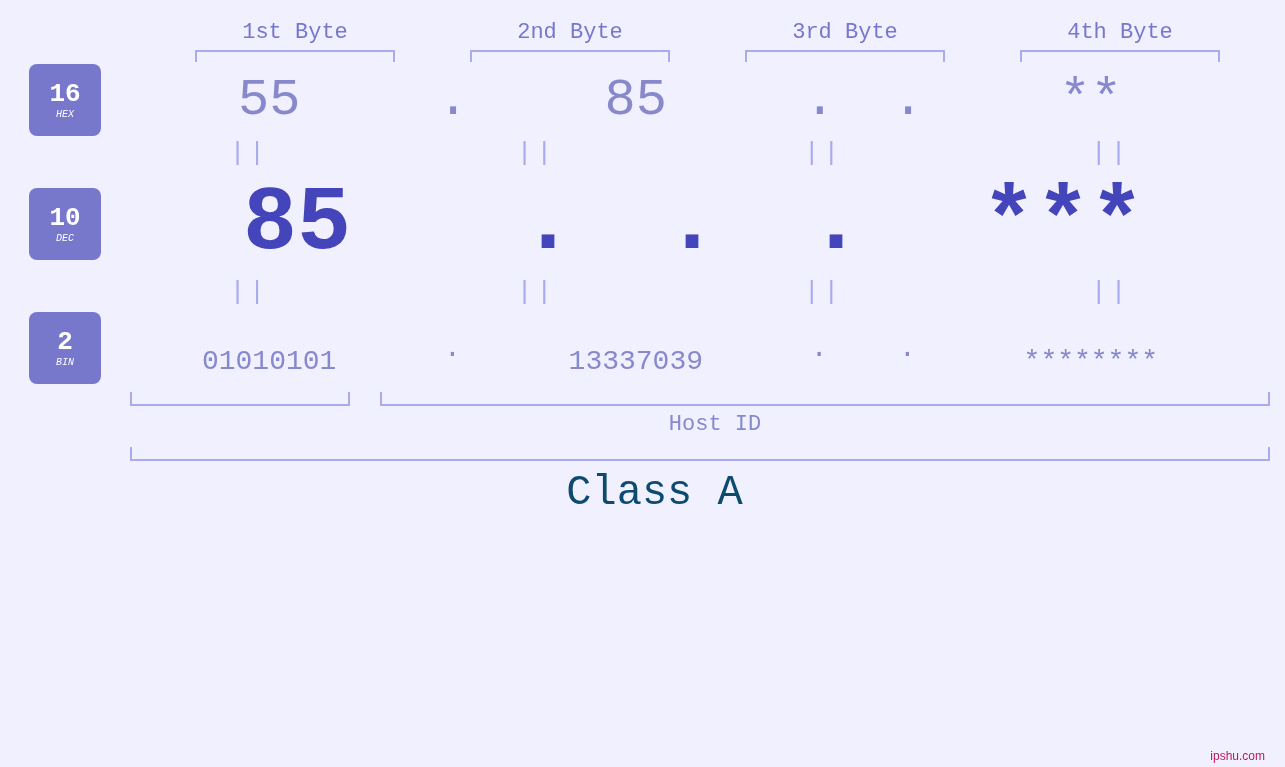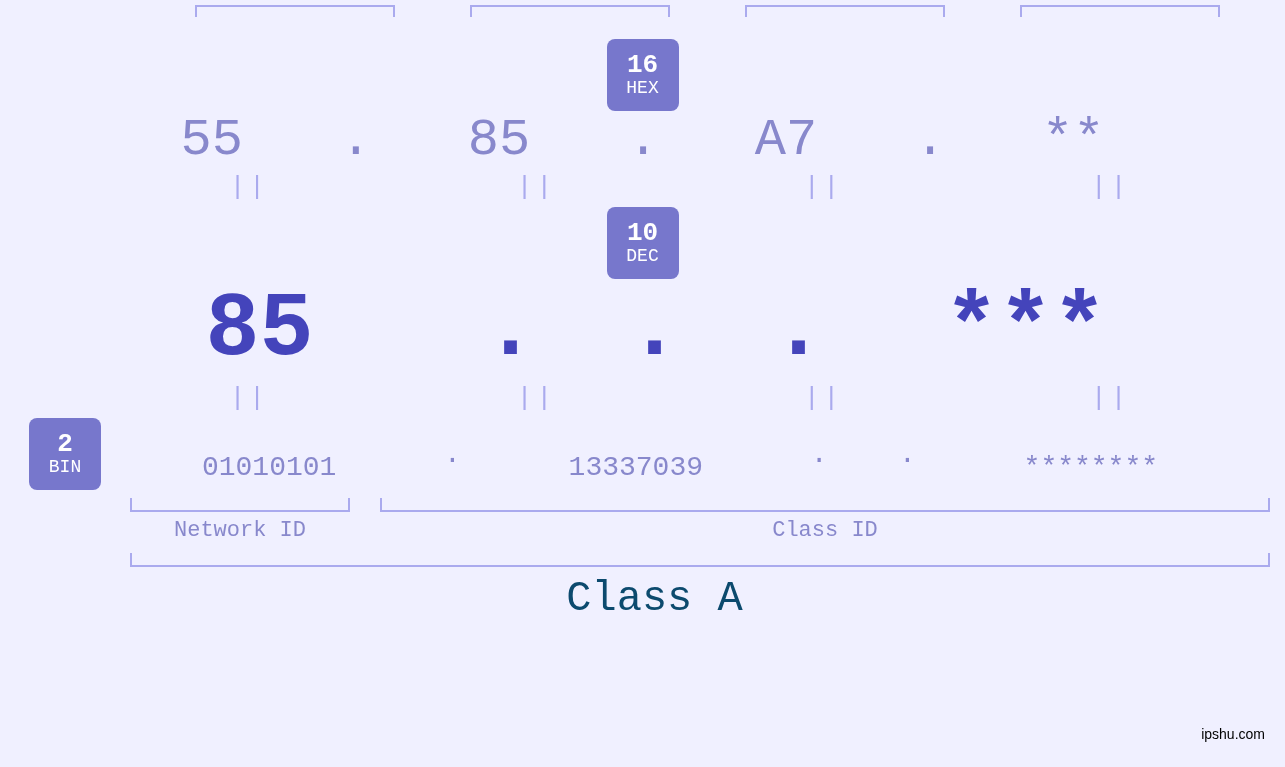--- a/index.html
+++ b/index.html
@@ -70,22 +70,23 @@
 
     .badge-number {
       color: white;
       font-size: 26px;
       font-weight: bold;
       line-height: 1.1;
     }
 
     .badge-label {
       color: white;
-      font-size: 18px;
+      font-size: 10px;
       line-height: 1.1;
+      font-style: italic;
     }
 
     
     .value-row {
       display: flex;
       align-items: center;
       width: 1100px;
       justify-content: space-around;
     }
 
@@ -162,74 +163,79 @@
       font-family: 'Courier New', Courier, monospace;
       margin-top: 10px;
       text-align: center;
       width: 100%;
       margin-left: 24px;
     }
 
     
     .footer {
       position: absolute;
-      bottom: 25px;
+      bottom: 4px;
       right: 20px;
-      color: #000000;
-      font-size: 14px;
+      color: #be185d;
+      font-size: 12px;
       font-family: Arial, sans-serif;
     }
   </style>
 </head>
 <body>
 
 <div class="container">
 
+  <div class="header-row">
+    <div class="byte-label">1st Byte</div>
+    <div class="byte-label">2nd Byte</div>
+    <div class="byte-label">3rd Byte</div>
+    <div class="byte-label">4th Byte</div>
+  </div>
 
   <div class="top-brackets">
     <div class="bracket-top"></div>
     <div class="bracket-top"></div>
     <div class="bracket-top"></div>
     <div class="bracket-top"></div>
   </div>
 
-  <div style="display:flex; flex-direction:column; align-items:center; width:1285px; margin-top:22px;">
+  <div style="display:flex; flex-direction:row; align-items:center; width:1285px; margin-top:2px;">
 
     <div style="width:130px; display:flex; justify-content:center; align-items:center;">
       <div class="badge">
         <span class="badge-number">16</span>
         <span class="badge-label">HEX</span>
       </div>
     </div>
 
     <div class="value-row">
       <div class="cell hex-value">55</div>
       <div class="dot-cell hex-dot">.</div>
       <div class="cell hex-value">85</div>
       <div class="dot-cell hex-dot">.</div>
-      <div class="cell hex-value">A7</div>
       <div class="dot-cell hex-dot">.</div>
       <div class="cell hex-value">**</div>
     </div>
   </div>
 
   <div style="display:flex; flex-direction:row; align-items:center; width:1285px; margin-top:2px;">
     <div style="width:130px;"></div>
     <div class="equals-row">
       <div class="equals-cell">||</div>
       <div style="width:30px;"></div>
       <div class="equals-cell">||</div>
       <div style="width:30px;"></div>
       <div class="equals-cell">||</div>
       <div style="width:30px;"></div>
       <div class="equals-cell">||</div>
     </div>
   </div>
 
-  <div style="display:flex; flex-direction:column; align-items:center; width:1285px; margin-top:5px;">
+  <div style="display:flex; align-items:center; width:1285px; margin-top:5px;">
     <div style="width:130px; display:flex; justify-content:center; align-items:center;">
       <div class="badge">
         <span class="badge-number">10</span>
         <span class="badge-label">DEC</span>
       </div>
     </div>
     <div class="value-row">
       <div class="cell dec-value">85</div>
       <div class="dot-cell dec-dot">.</div>
       <div class="dot-cell dec-dot">.</div>
@@ -273,23 +279,22 @@
 
     <div style="width:220px; height:14px; border-bottom:2px solid #aaaaee; border-left:2px solid #aaaaee; border-right:2px solid #aaaaee;"></div>
 
     <div style="width:30px;"></div>
 
     <div style="flex:1; margin-right:15px; height:14px; border-bottom:2px solid #aaaaee; border-left:2px solid #aaaaee; border-right:2px solid #aaaaee;"></div>
   </div>
 
   <div style="display:flex; flex-direction:row; width:1285px; margin-top:6px;">
     <div style="width:130px;"></div>
-    <div style="width:220px; text-align:center; color:#8888cc; font-size:22px; font-family:'Courier New',Courier,monospace;">Network ID</div>
     <div style="width:30px;"></div>
-    <div style="flex:1; margin-right:15px; text-align:center; color:#8888cc; font-size:22px; font-family:'Courier New',Courier,monospace;">Class ID</div>
+    <div style="flex:1; margin-right:15px; text-align:center; color:#8888cc; font-size:22px; font-family:'Courier New',Courier,monospace;">Host ID</div>
   </div>
 
   <div style="display:flex; flex-direction:row; width:1285px; margin-top:10px;">
     <div style="width:130px;"></div>
     <div style="flex:1; margin-right:15px; height:14px; border-bottom:2px solid #aaaaee; border-left:2px solid #aaaaee; border-right:2px solid #aaaaee;"></div>
   </div>
 
   <div class="class-label" style="margin-top:8px;">Class A</div>
 
   <div class="footer">ipshu.com</div>

